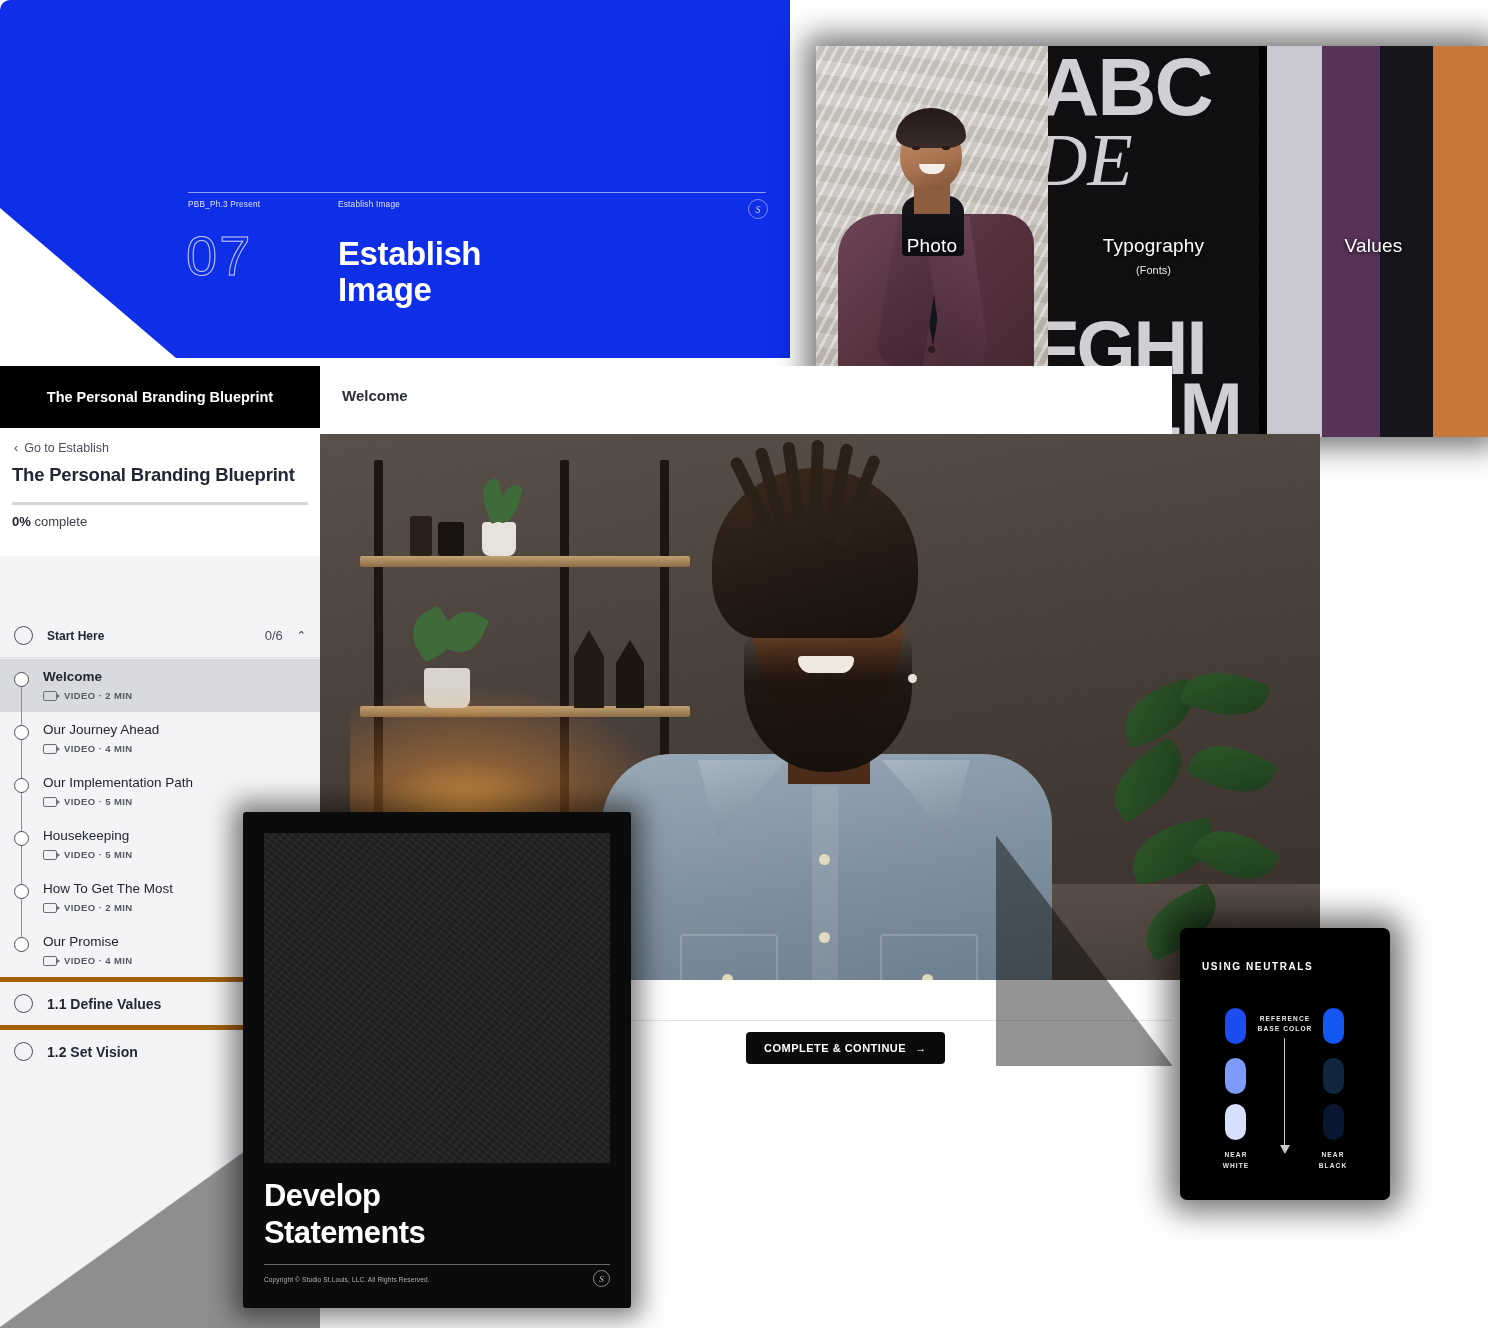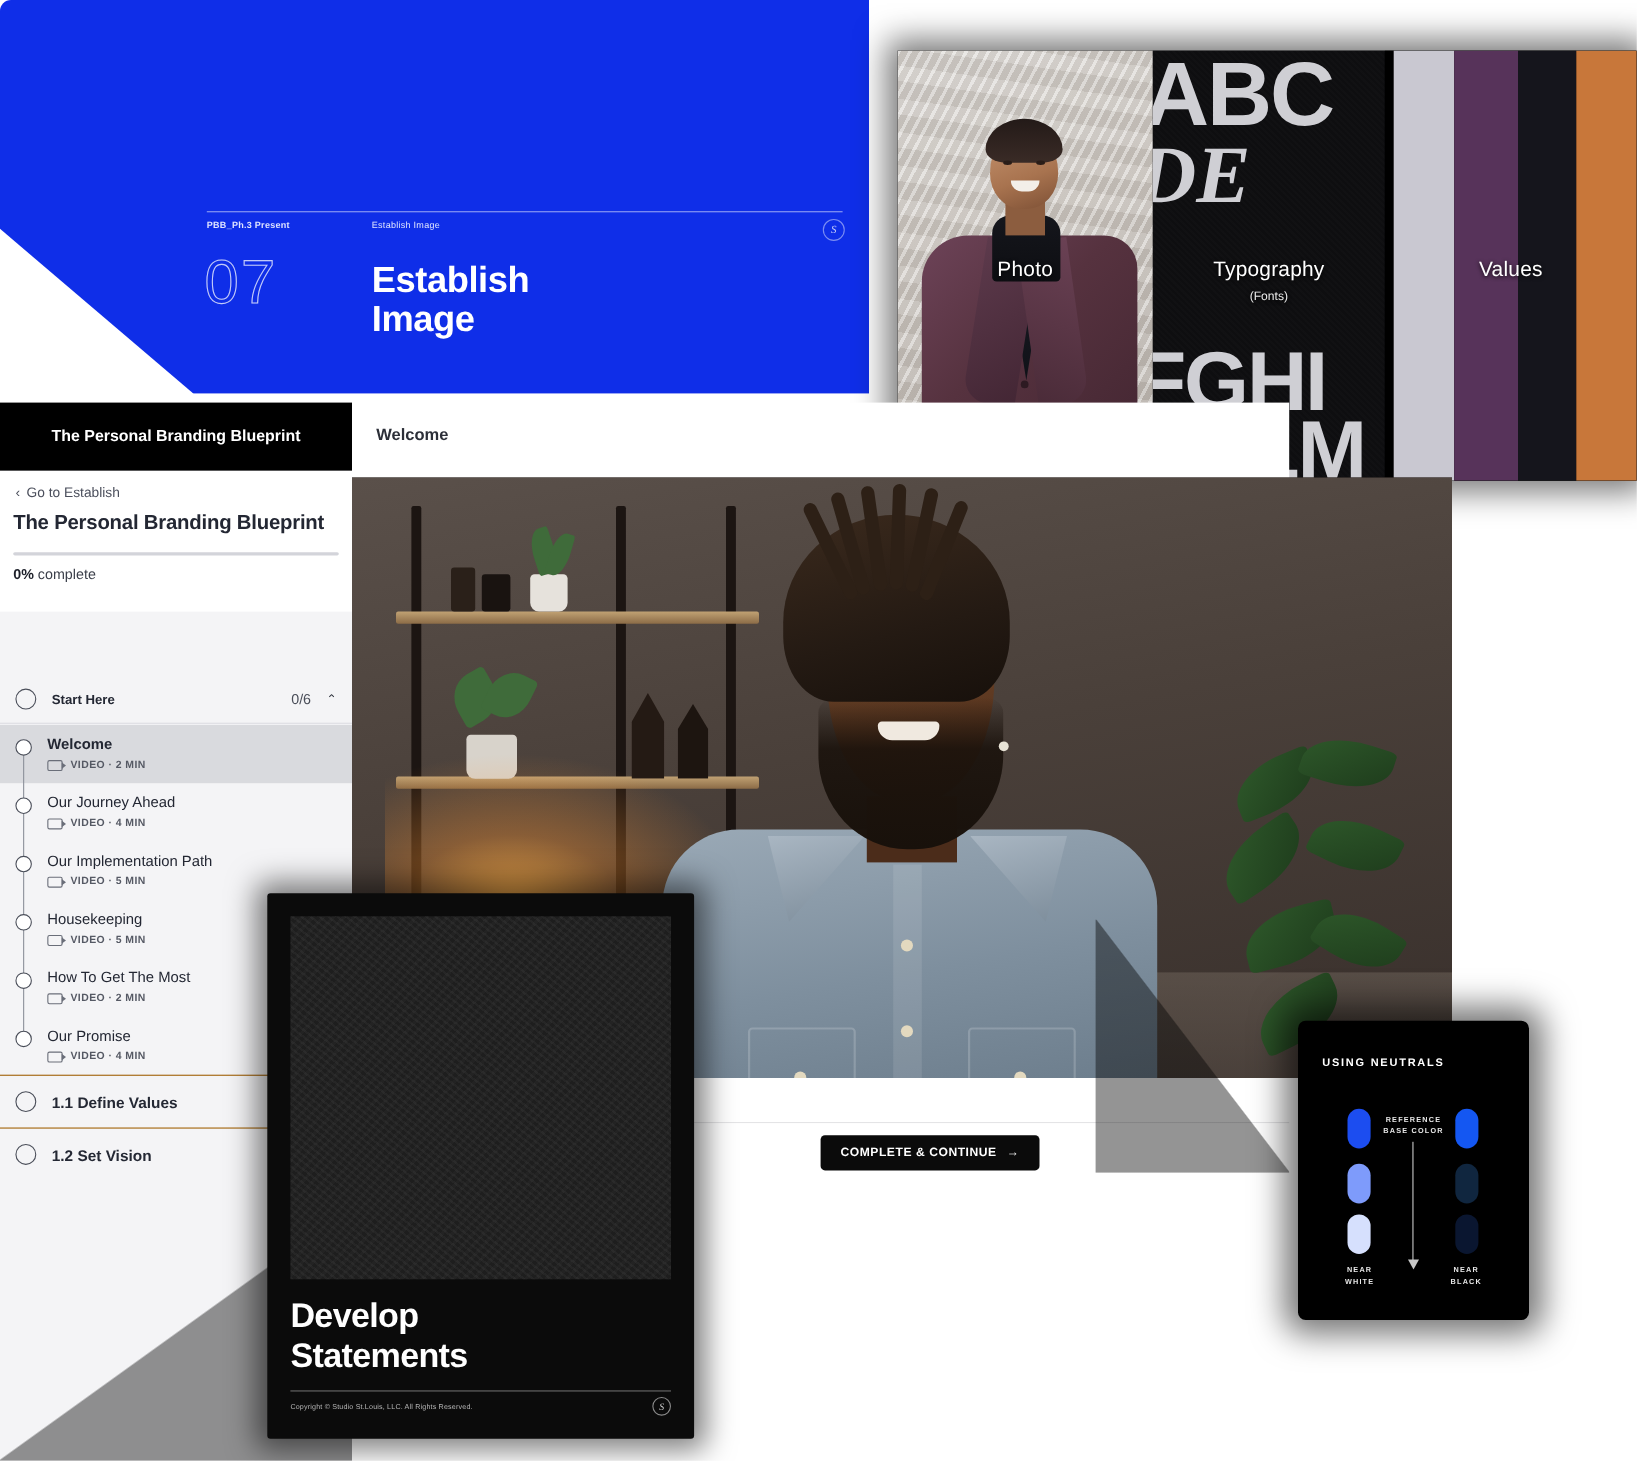--- a/index.html
+++ b/index.html
@@ -18,21 +18,21 @@
     border-top-left-radius: 10px;
     clip-path: polygon(0 0, 100% 0, 100% 100%, 176px 100%, 0 208px);
     overflow: hidden;
   }
   #blue-rule {
     position: absolute; left: 188px; top: 192px; width: 578px; height: 1px;
     background: rgba(255,255,255,0.55);
   }
   .blue-meta {
     position: absolute; top: 200px; font-size: 8.2px; color: #dfe4ff;
-    letter-spacing: 0.25px; font-weight: 700;
+    letter-spacing: 0.25px; font-weight: 400;
   }
   #blue-meta-left { left: 188px; }
   #blue-meta-right { left: 338px; font-weight: 400; }
   #blue-number {
     position: absolute; left: 186px; top: 228px;
     font-size: 56px; line-height: 1; font-weight: 300;
     color: transparent;
     -webkit-text-stroke: 1px rgba(255,255,255,0.75);
     letter-spacing: 2px;
     font-family: "Liberation Sans", sans-serif;
@@ -118,21 +118,21 @@
   #panel-typo {
     position: relative; width: 211px; height: 100%; overflow: hidden;
     background:#0e0e10;
   }
   #panel-typo .grain {
     position:absolute; inset:0; opacity:.5;
     background: repeating-linear-gradient(45deg, rgba(255,255,255,0.025) 0 2px, transparent 2px 4px);
   }
   .typo-row { position:absolute; color:#cfcfd4; font-weight:700; letter-spacing:-2px; white-space:nowrap; }
   #typo-abc { top:-6px; left:-8px; font-size:82px; }
-  #typo-de  { top:72px; left:-14px; font-size:74px; font-family:"Liberation Serif", serif; font-style:italic; font-weight:700; letter-spacing:0; }
+  #typo-de  { top:72px; left:-14px; font-size:74px; font-family:"Liberation Serif", serif; font-style:italic; font-weight:400; letter-spacing:0; }
   #typo-fghi{ top:258px; left:-16px; font-size:76px; }
   #typo-jklm{ top:320px; left:-6px; font-size:76px; }
 
   #panel-colors { position:relative; width:229px; height:100%; display:flex; background:#000; }
   .swatch { height:100%; }
 
   .collage-label {
     position:absolute; top:189px; color:#ffffff; font-size:19px;
     text-align:center; width:100%; left:0; letter-spacing:0.2px;
     text-shadow: 0 1px 4px rgba(0,0,0,0.9);
@@ -289,21 +289,21 @@
   .lesson .l-meta { display:flex; align-items:center; gap:7px; margin-top:6px; }
   .vid-icon { width:14px; height:10px; border:1.3px solid #6a6e79; border-radius:2px; position:relative; }
   .vid-icon::after {
     content:""; position:absolute; right:-4px; top:1px;
     border-left:4px solid #6a6e79; border-top:3px solid transparent; border-bottom:3px solid transparent;
   }
   .l-meta-text { font-size:9.5px; letter-spacing:0.4px; color:#555964; font-weight:600; }
 
   .section-row {
     display:flex; align-items:center; padding:0 14px; height:48px;
-    border-top:1px solid #a16207; cursor:pointer;
+    border-top:5px solid #a16207; cursor:pointer;
   }
   .section-row .label { margin-left:14px; font-size:14px; font-weight:700; color:#242834; }
 
   #sidebar-shadow-tri {
     position:absolute; left:0; bottom:0; width:320px; height:230px;
     background: linear-gradient(to bottom right, rgba(0,0,0,0) 49.6%, rgba(0,0,0,0.42) 50%);
     pointer-events:none;
   }
   #player-shadow-tri {
     position:absolute; left:996px; top:836px; width:176px; height:230px;

